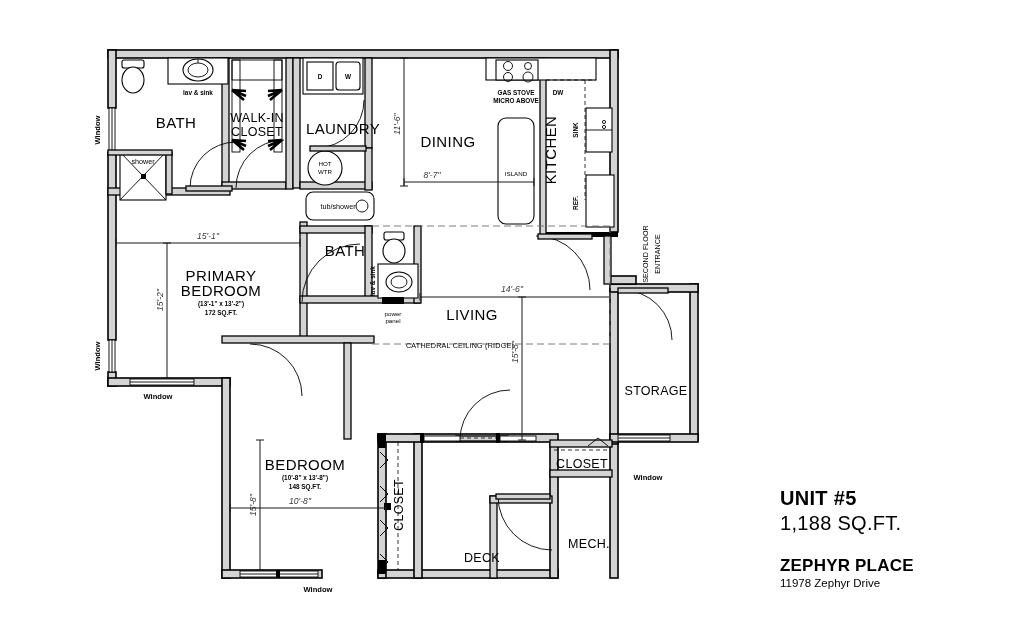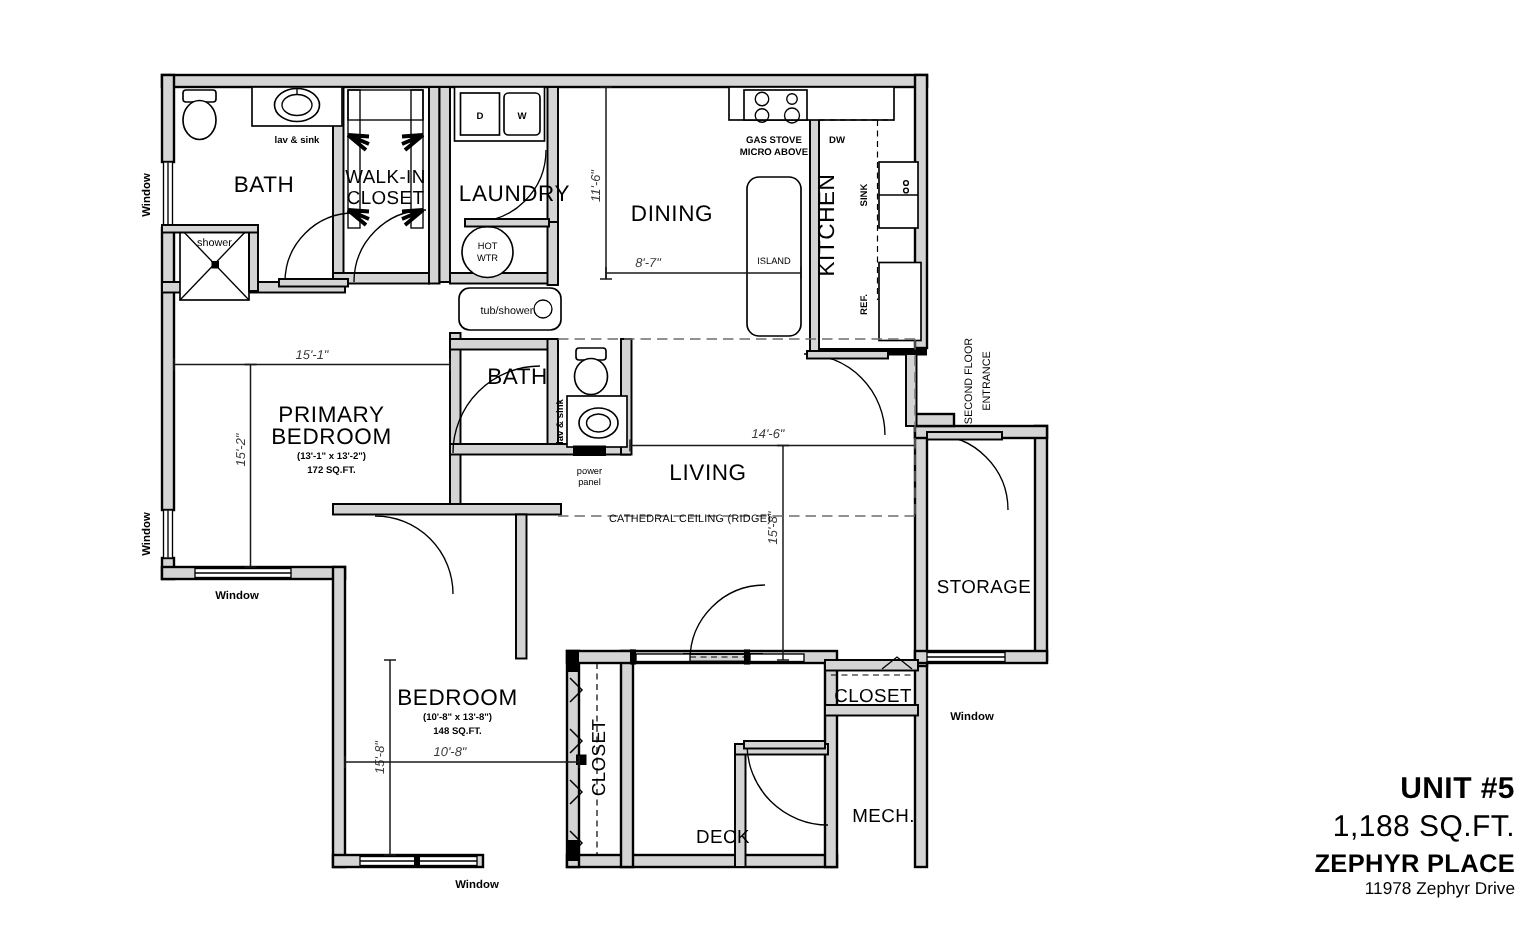--- a/index.html
+++ b/index.html
@@ -37,28 +37,28 @@
   .t-sub    { font-size: 6.4px; font-weight: bold; }
   .t-small  { font-size: 7.2px; }
   .t-tiny   { font-size: 6.2px; }
   .t-dim    { font-size: 8.6px; fill: #3a3a3a; font-style: italic; }
   .t-win    { font-size: 7.6px; font-weight: bold; }
   .t-app    { font-size: 6.4px; font-weight: bold; }
   .t-ceil   { font-size: 7.2px; letter-spacing: .2px; }
 
   #title-block {
     position: absolute;
-    right: 14px; bottom: 22px;
+    right: 14px; bottom: 32px;
     width: 230px;
-    text-align: right;
+    text-align: left;
     line-height: 1.24;
   }
   #title-block .unit  { font-size: 20px; font-weight: bold; letter-spacing: .3px; }
   #title-block .sqft  { font-size: 20px; font-weight: normal; letter-spacing: .3px; }
-  #title-block .place { font-size: 17px; font-weight: bold; letter-spacing: .2px; margin-top: 1px;}
+  #title-block .place { font-size: 17px; font-weight: bold; letter-spacing: .2px; margin-top: 19px;}
   #title-block .addr  { font-size: 11.5px; font-weight: normal; }
 </style>
 </head>
 <body>
 
 <div id="plan-root">
 <svg width="1024" height="622" viewBox="0 0 1024 622">
 
   <g>
 

